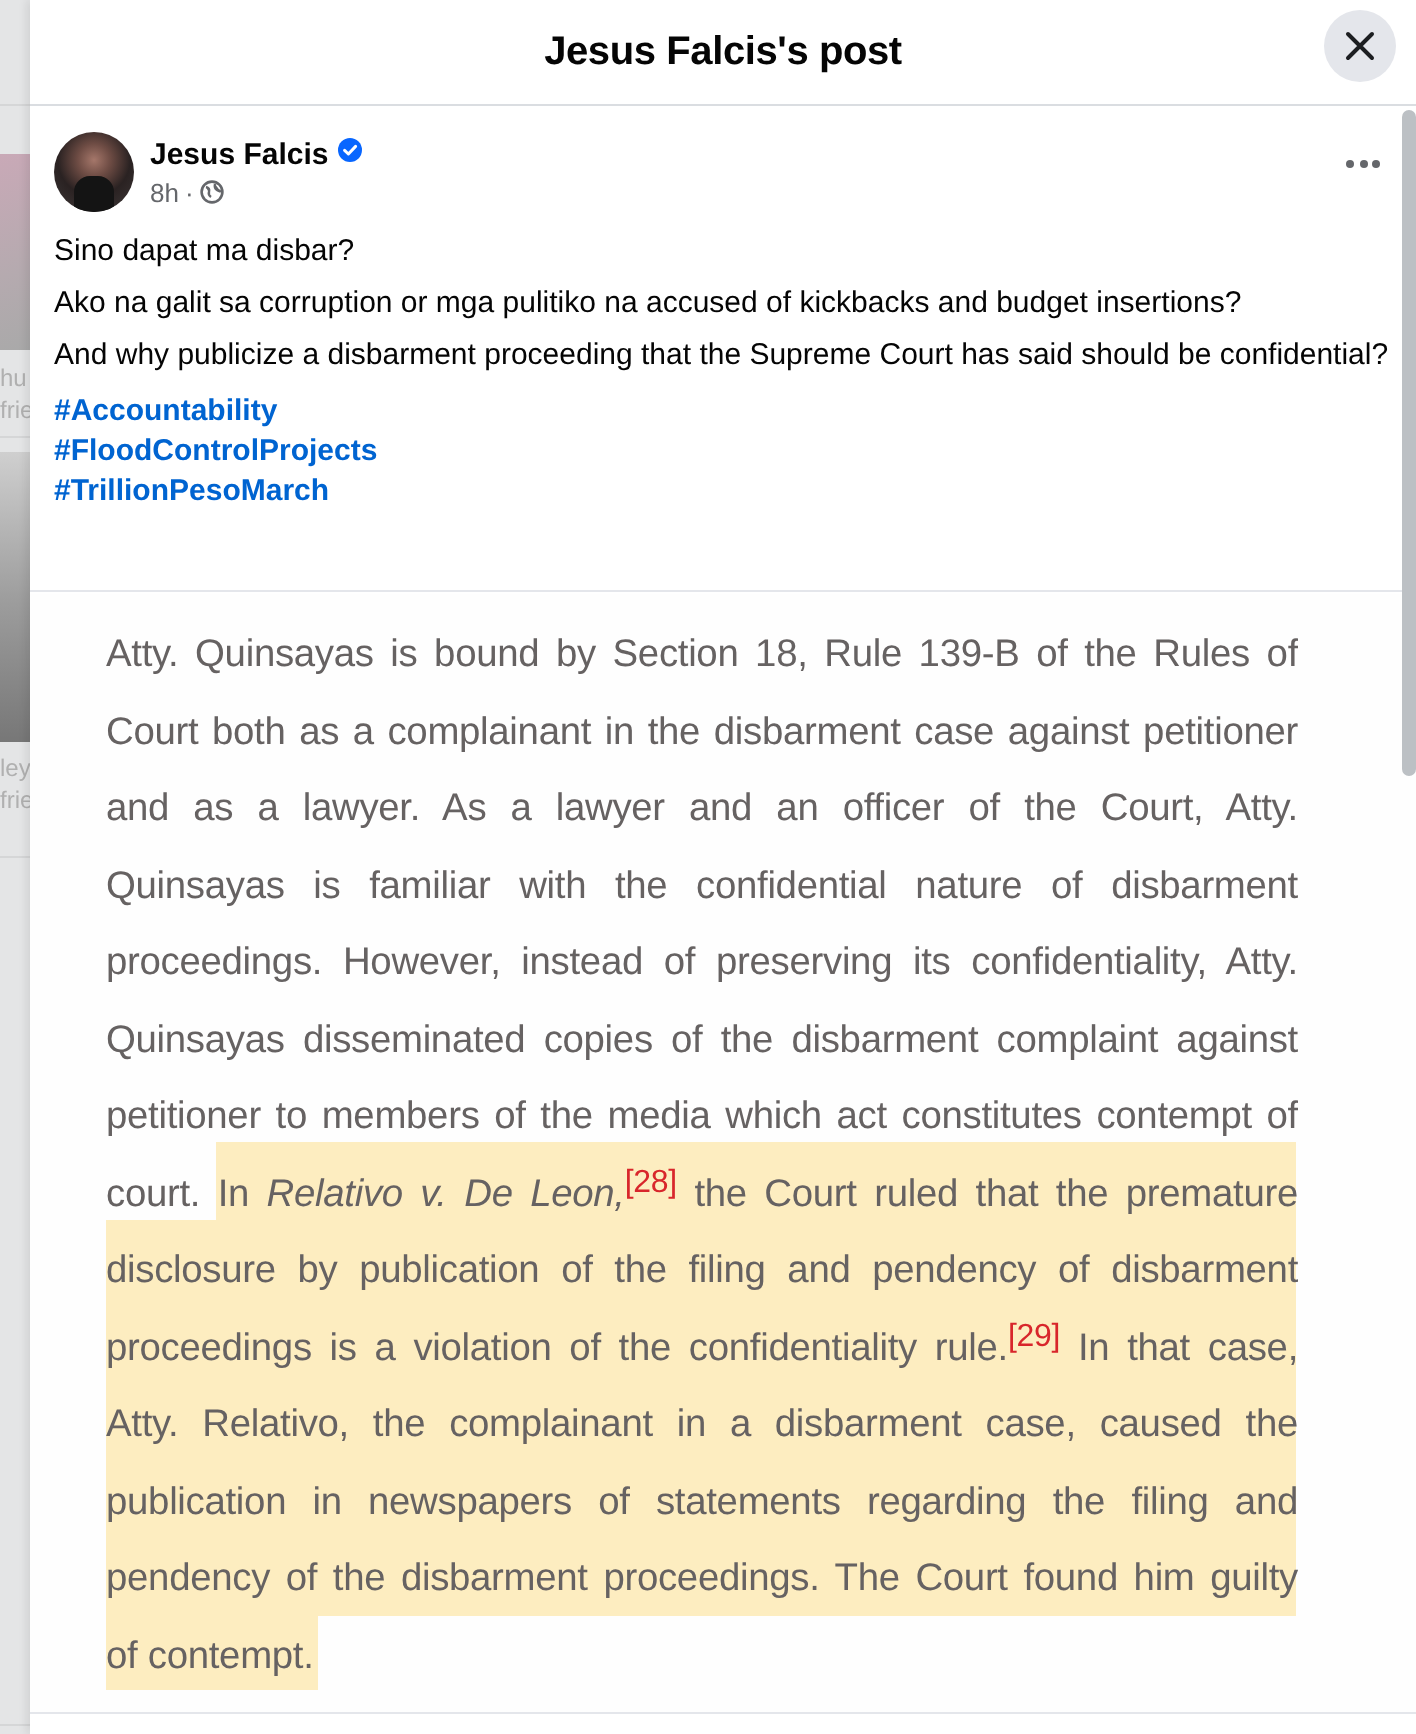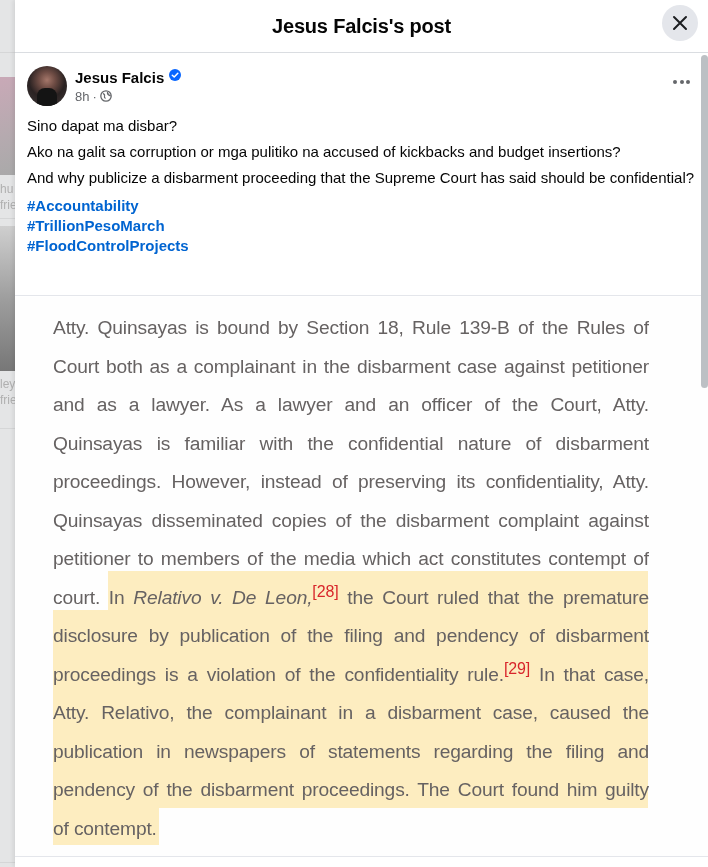--- a/index.html
+++ b/index.html
@@ -105,22 +105,22 @@
       <span></span>
       <span></span>
     </div>
 
     <div class="post-body">
       <p>Sino dapat ma disbar?</p>
       <p>Ako na galit sa corruption or mga pulitiko na accused of kickbacks and budget insertions?</p>
       <p>And why publicize a disbarment proceeding that the Supreme Court has said should be confidential?</p>
       <div class="hashtags">
         <a class="hashtag">#Accountability</a>
+        <a class="hashtag">#FloodControlProjects</a>
         <a class="hashtag">#TrillionPesoMarch</a>
-        <a class="hashtag">#FloodControlProjects</a>
       </div>
     </div>
 
     <div class="divider" style="top:241px"></div>
 
     <div class="doc-image">
 
       <div class="hl-block" style="left:93px; top:274px; width:540px; height:40px;"></div>
       <div class="hl-block" style="left:38px; top:313px; width:595px; height:198px;"></div>
       <div class="hl-block" style="left:38px; top:510px; width:106px; height:38px;"></div>

